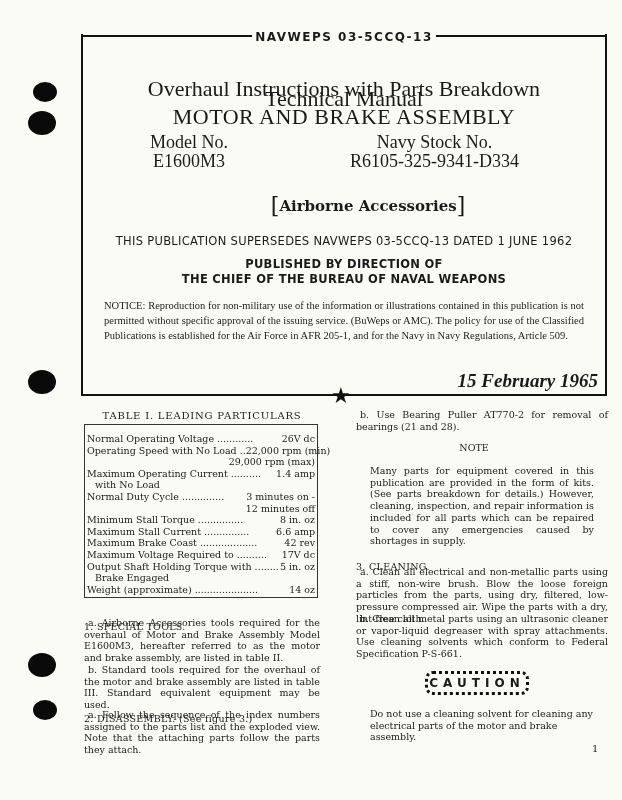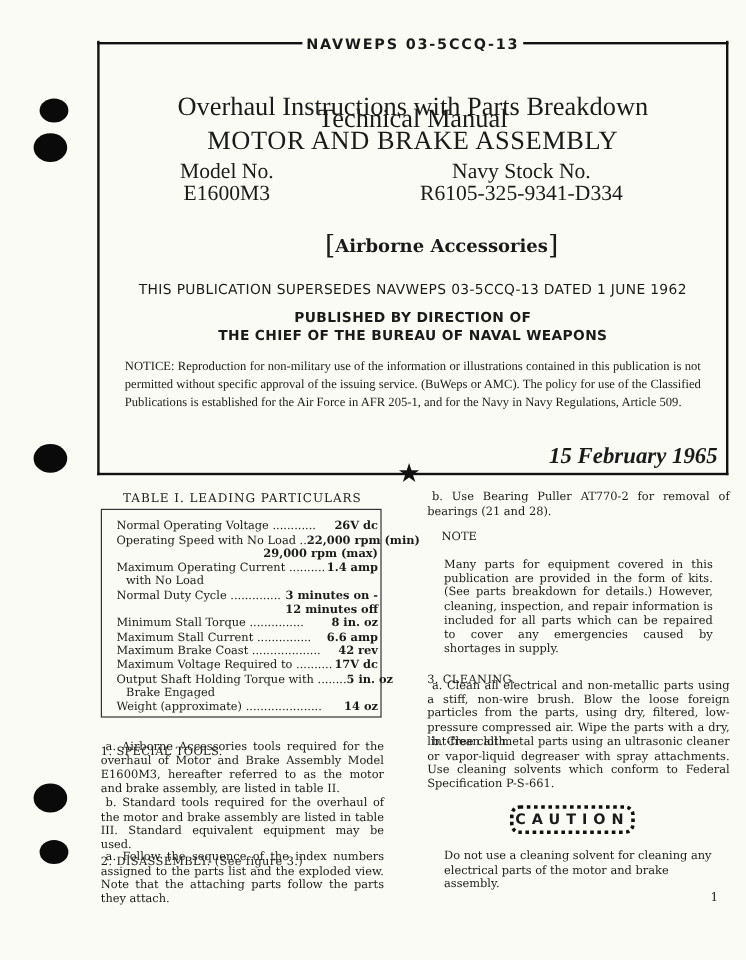--- a/index.html
+++ b/index.html
@@ -29,31 +29,31 @@
   .stock { position: absolute; top: 133px; left: 350px; text-align: center; font-family: "Liberation Serif", serif; font-size: 18px; line-height: 19px; }
   .airborne { top: 193px; font-family: "DejaVu Serif", serif; font-weight: bold; font-size: 15px; padding-left: 24px; }
   .airborne .br { font-weight: normal; font-size: 22px; vertical-align: -2px; }
   .supersedes { top: 234px; font-family: "DejaVu Sans", sans-serif; font-weight: normal; font-size: 11.5px; letter-spacing: 0.3px; }
   .published { top: 257px; font-family: "DejaVu Sans", sans-serif; font-weight: bold; font-size: 11.5px; line-height: 15px; letter-spacing: 0.3px; }
   .notice { position: absolute; left: 104px; top: 298px; width: 480px; font-family: "Liberation Serif", serif; font-size: 10.5px; line-height: 15px; text-align: justify; }
   .date { position: absolute; right: 24px; top: 370px; font-family: "Liberation Serif", serif; font-style: italic; font-weight: bold; font-size: 19px; }
   .star { position: absolute; left: 331px; top: 385px; font-size: 22px; line-height: 22px; color: #111; }
 
   .table-title { position: absolute; left: 84px; width: 236px; top: 410px; text-align: center; font-size: 10px; letter-spacing: 0.8px; }
-  .table-box { position: absolute; left: 84px; top: 424px; width: 234px; height: 174px; border: 1.5px solid #333; font-size: 9.5px; line-height: 11.6px; padding: 8px 2px 0 12px; box-sizing: border-box; }
+  .table-box { position: absolute; left: 84px; top: 424px; width: 234px; height: 174px; border: 1.5px solid #333; font-size: 9.5px; line-height: 11.6px; padding: 8px 2px 0 2px; box-sizing: border-box; }
   .row { display: flex; justify-content: space-between; white-space: nowrap; }
-  .row .val { text-align: center; font-weight: bold; }
+  .row .val { text-align: center; }
   .row .sub { padding-left: 8px; }
 
   .body-text { position: absolute; font-size: 9.5px; line-height: 11.7px; text-align: justify; }
   .lcol { left: 84px; width: 236px; }
   .rcol { left: 356px; width: 252px; }
   .heading { letter-spacing: 0.3px; margin-top: 16px; }
   .indent { text-indent: 4px; }
-  .note-title { position: absolute; left: 368px; width: 252px; top: 442px; text-align: left; font-size: 9.5px; }
+  .note-title { position: absolute; left: 348px; width: 252px; top: 442px; text-align: center; font-size: 9.5px; }
   .note-body { position: absolute; left: 370px; width: 224px; top: 465px; font-size: 9.5px; line-height: 11.7px; text-align: justify; }
   .caution-wrap { position: absolute; left: 425px; top: 671px; width: 104px; height: 24px; border: 3px dotted #111; border-radius: 8px; box-sizing: border-box; display: flex; align-items: center; justify-content: center; }
   .caution-wrap span { font-family: "DejaVu Sans", sans-serif; font-weight: bold; font-size: 12px; letter-spacing: 5px; text-align: right; }
   .caution-body { position: absolute; left: 370px; width: 224px; top: 708px; font-size: 9.5px; line-height: 11.7px; }
   .pageno { position: absolute; left: 592px; top: 743px; font-size: 10px; }
 </style>
 </head>
 <body>
 
 <div class="hole small" style="top:82px"></div>

